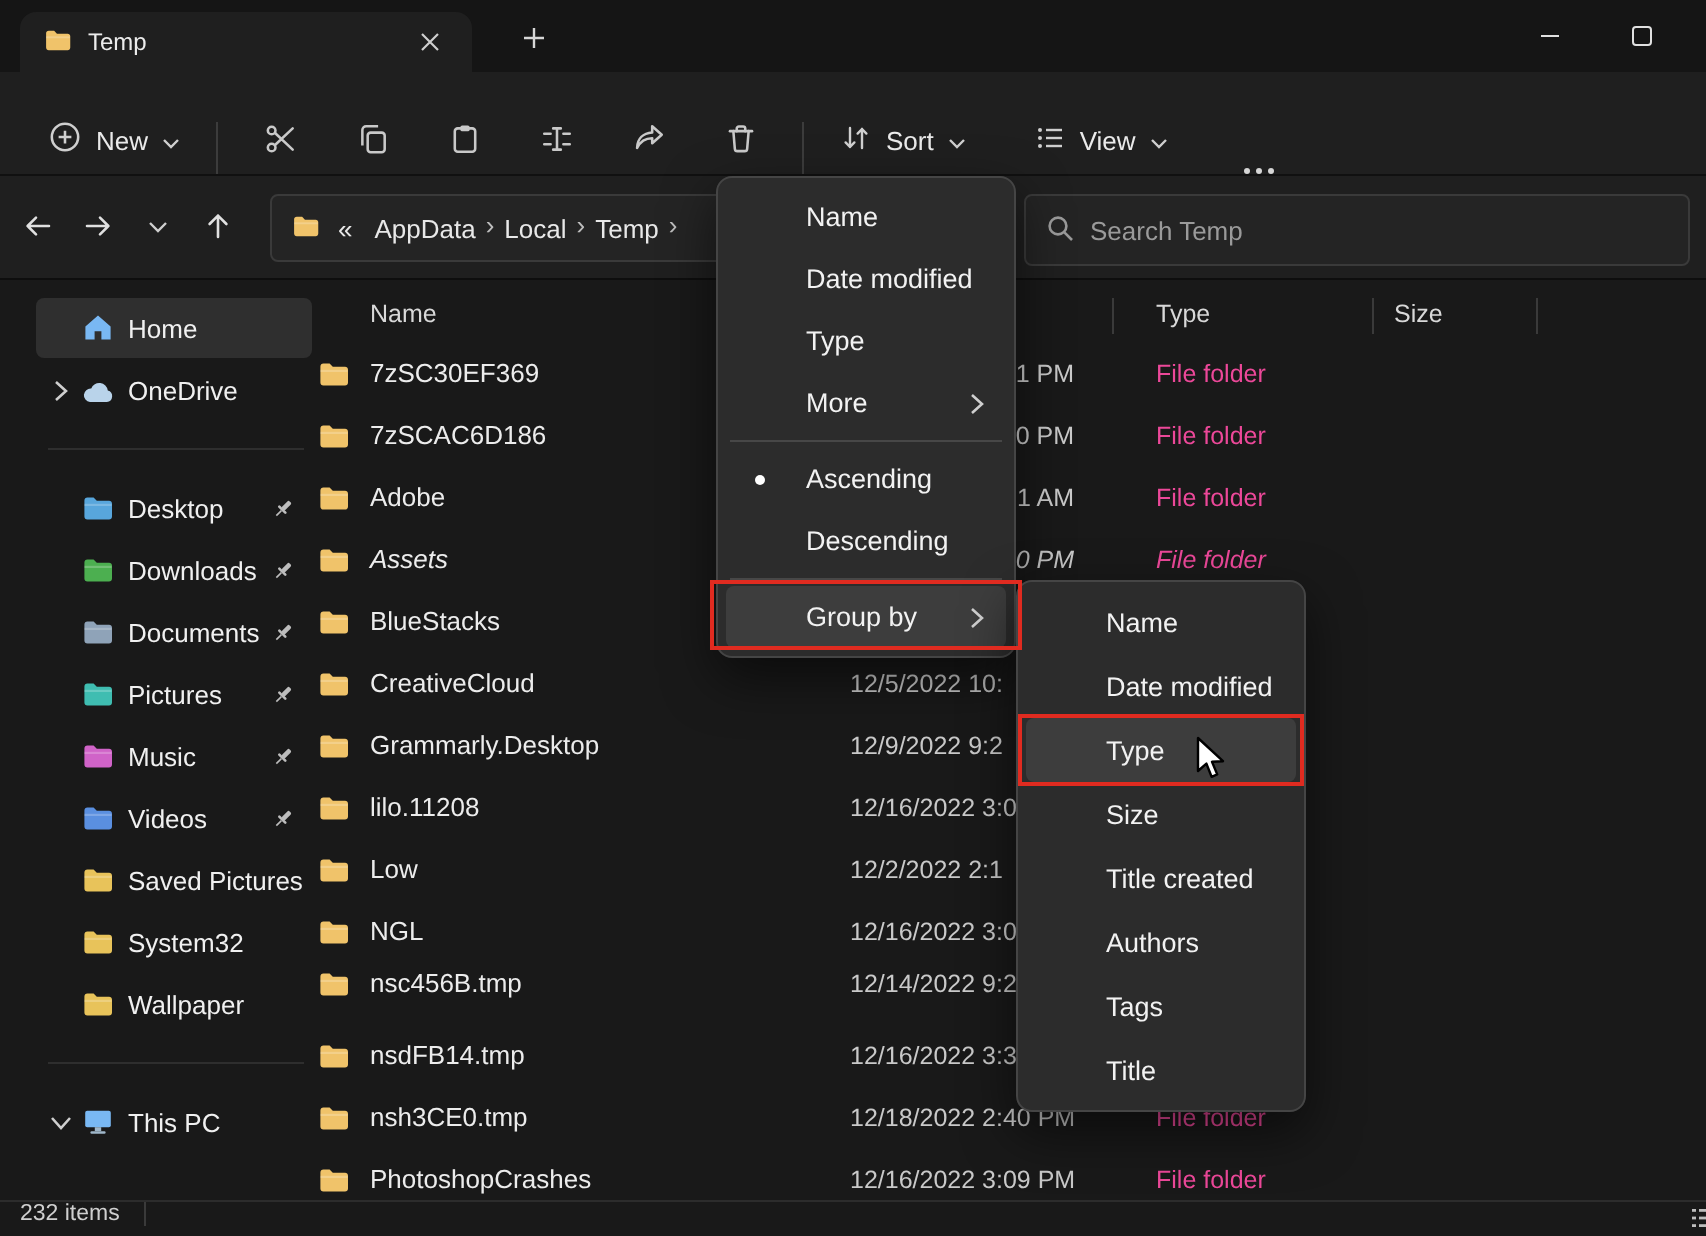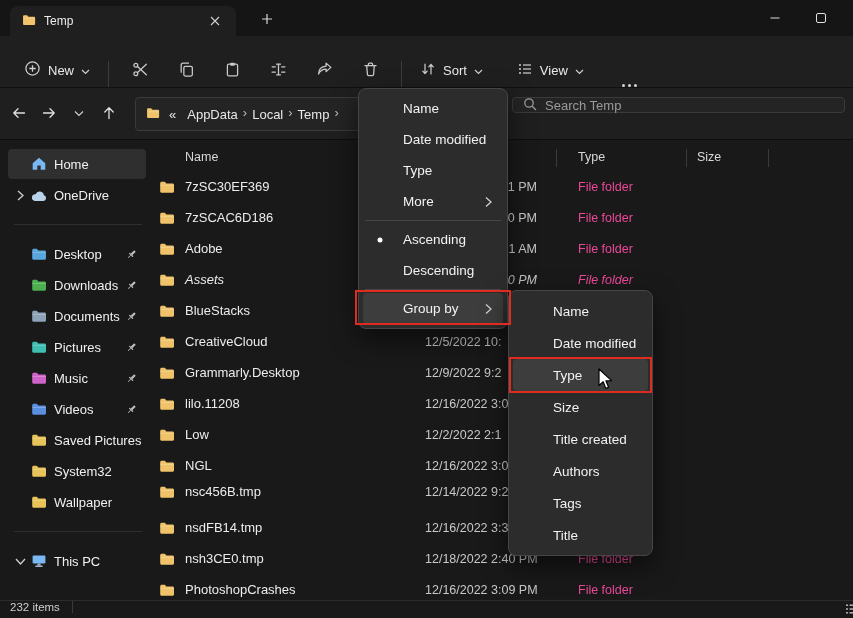--- a/index.html
+++ b/index.html
@@ -26,25 +26,25 @@
   .dots i{width:3px;height:3px;border-radius:50%;background:#d6d6d6;}
 
   
   .addressbar{position:absolute;top:88px;left:0;right:0;height:52px;background:#1f1f1f;border-bottom:1px solid #0e0e0e;}
   .nav-btns{position:absolute;left:4px;top:8px;display:flex;align-items:center;}
   .nav-btn{width:30px;height:34px;display:flex;align-items:center;justify-content:center;border-radius:4px;}
   .address-box{position:absolute;left:135px;top:9px;width:370px;height:34px;background:#242424;border:1px solid #3a3a3a;
                border-radius:4px;display:flex;align-items:center;gap:7px;padding:0 10px;font-size:13px;color:#e8e8e8;}
   .crumb{padding:2px 2px;white-space:nowrap;}
   .crumb-sep{color:#bdbdbd;padding:0 3px;font-size:13px;}
-  .search-box{position:absolute;left:512px;top:9px;width:333px;height:16px;background:#242424;border:1px solid #3a3a3a;
+  .search-box{position:absolute;left:512px;top:9px;width:333px;height:36px;background:#242424;border:1px solid #3a3a3a;
               border-radius:4px;display:flex;align-items:center;gap:8px;padding:0 10px;font-size:13px;color:#9a9a9a;}
 
   
-  .sidebar{position:absolute;top:141px;left:4px;width:148px;bottom:18px;padding-top:7px;}
+  .sidebar{position:absolute;top:141px;left:14px;width:148px;bottom:18px;padding-top:7px;}
   .side-item{height:30px;margin:1px 6px 1px 4px;border-radius:4px;display:flex;align-items:center;
              font-size:13px;color:#f0f0f0;padding-left:4px;}
   .side-item.selected{background:#2f2f2f;}
   .side-caret{width:16px;display:flex;align-items:center;justify-content:center;color:#cfcfcf;}
   .side-icon{width:18px;display:flex;align-items:center;justify-content:center;margin:0 6px 0 2px;}
   .side-label{white-space:nowrap;}
   .side-pin{margin-left:auto;margin-right:8px;display:flex;align-items:center;}
   .side-sep{height:1px;background:#2e2e2e;margin:14px 10px;}
   .side-scrollbar{position:absolute;right:3px;bottom:6px;width:3px;height:42px;background:#4d4d4d;border-radius:2px;}
 

